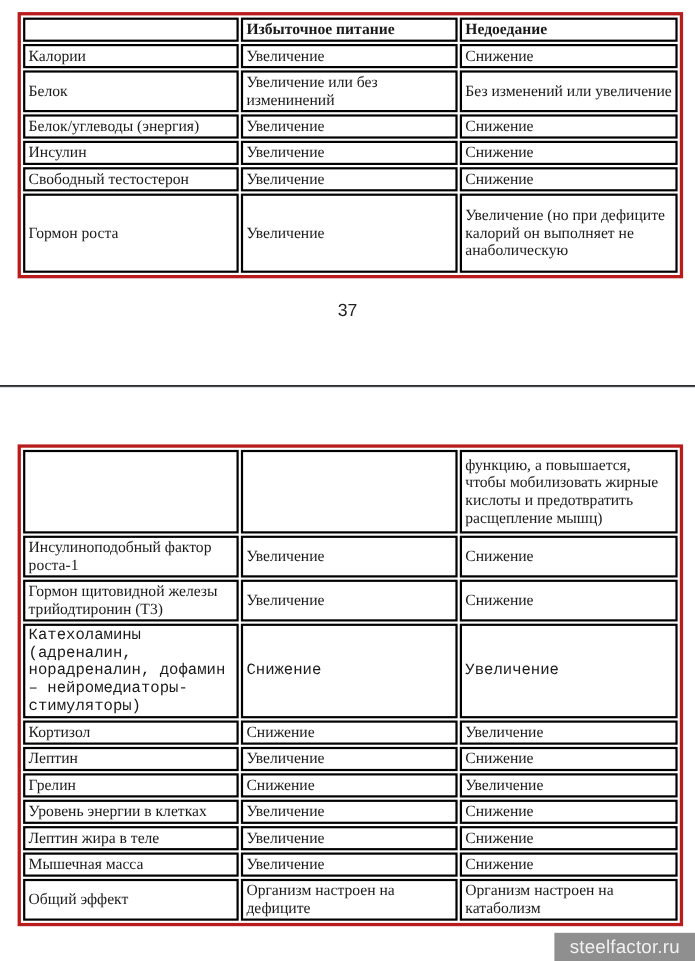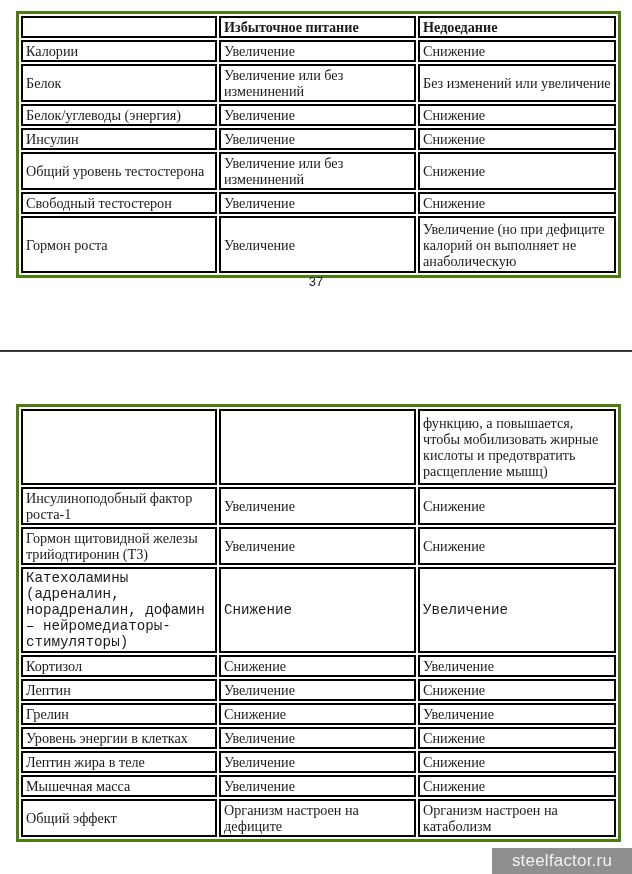--- a/index.html
+++ b/index.html
@@ -12,49 +12,49 @@
     .page { position: absolute; left: 0; width: 632px; background: #fff; }
     .page-1 { top: 0; height: 350px; }
     .page-2 { top: 352px; height: 510px; }
 
     .page-gap { position: absolute; left: 0; top: 350px; width: 632px; height: 14px;
       background: linear-gradient(#3a3d40, #4d5154 40%, #44474a); border-top: 1px solid #2a2c2e; }
 
     table.doc-table {
       position: absolute; left: 16px; width: 597px;
       border-collapse: separate; border-spacing: 2px;
-      border: 3px solid #4d7c0f; background: #fff;
+      border: 3px solid #b91c1c; background: #fff;
       table-layout: fixed;
     }
     .page-1 table.doc-table { top: 11px; }
     .page-2 table.doc-table { top: 52px; }
 
     table.doc-table td, table.doc-table th {
       border: 2px solid #000;
       font-size: 14.2px; line-height: 16px;
       padding: 1px 2px 1px 3px;
       vertical-align: middle; text-align: left;
       font-weight: normal;
       color: #1a1a1a;
     }
     table.doc-table th { font-weight: bold; height: 22px; }
     col.c1 { width: 196px; }
     col.c2 { width: 197px; }
     col.c3 { width: 198px; }
 
     .r1 td { height: 21px; }
     .r2 td { height: 36px; }
-    .r-tall td { height: 57px; }
+    .r-tall td { height: 72px; }
     .r-cont td { height: 76px; }
     .r-cat td { height: 78px; font-family: Liberation Mono, monospace; }
 
     .page-number { position: absolute; top: 274px; left: 0; width: 632px; text-align: center;
-      font-family: "Liberation Sans", "DejaVu Sans", sans-serif; font-size: 13px; color: #222; }
+      font-family: "Liberation Sans", "DejaVu Sans", sans-serif; font-size: 16px; color: #222; }
 
-    .watermark { position: absolute; right: 0; bottom: 0; width: 140px; height: 26px;
+    .watermark { position: absolute; right: 0; bottom: 0; width: 128px; height: 26px;
       background: #8f8f8f; color: #f2f2f2;
       font-family: "Liberation Sans", "DejaVu Sans", sans-serif; font-size: 17px;
       line-height: 26px; text-align: center; letter-spacing: 0.2px; }
   </style>
 </head>
 <body>
 
 <div class="top-shadow"></div>
 
 <div class="page page-1">
@@ -81,25 +81,20 @@
       <td>Без изменений или увеличение</td>
     </tr>
     <tr class="r1">
       <td>Белок/углеводы (энергия)</td>
       <td>Увеличение</td>
       <td>Снижение</td>
     </tr>
     <tr class="r1">
       <td>Инсулин</td>
       <td>Увеличение</td>
-      <td>Снижение</td>
-    </tr>
-    <tr class="r2">
-      <td>Общий уровень тестостерона</td>
-      <td>Увеличение или без изменинений</td>
       <td>Снижение</td>
     </tr>
     <tr class="r1">
       <td>Свободный тестостерон</td>
       <td>Увеличение</td>
       <td>Снижение</td>
     </tr>
     <tr class="r-tall">
       <td>Гормон роста</td>
       <td>Увеличение</td>

